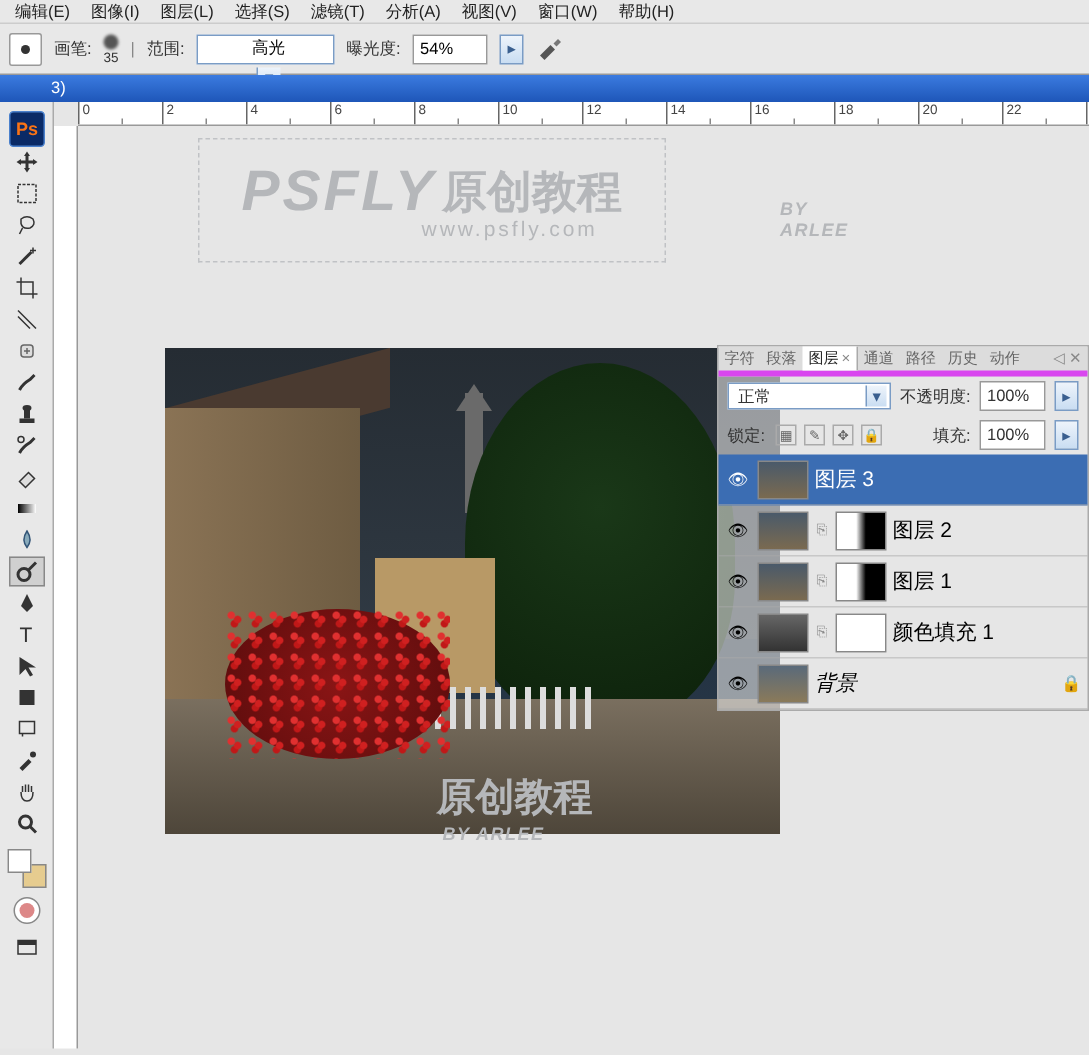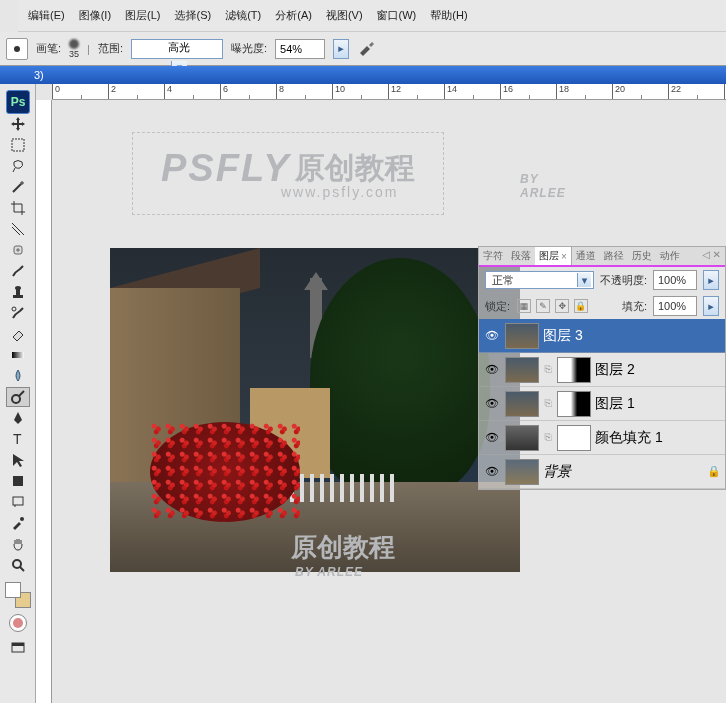--- a/index.html
+++ b/index.html
@@ -1,55 +1,55 @@
 <!DOCTYPE html>
 <html><head>
 <meta charset="utf-8">
 <style>
 * { margin: 0; padding: 0; box-sizing: border-box; font-family: "Microsoft YaHei", Arial, sans-serif; }
 body { background: #e6e6e6; width: 726px; height: 703px; overflow: hidden; font-size: 11px; }
 
-.menubar { background: #e8e8e8; height: 32px; display: flex; align-items: center; padding: 0 4px; border-bottom: 1px solid #ccc; gap: 2px; margin-left: 18px; }
+.menubar { background: #e8e8e8; height: 16px; display: flex; align-items: center; padding: 0 4px; border-bottom: 1px solid #ccc; gap: 2px; }
 .menu-item { padding: 2px 6px; color: #222; cursor: default; }
 
 .option-bar { background: #e8e8e8; height: 34px; display: flex; align-items: center; padding: 0 6px; border-bottom: 1px solid #999; gap: 8px; }
 .tool-preview { width: 22px; height: 22px; border: 1px solid #999; background: #fff; border-radius: 2px; display:flex; align-items:center; justify-content:center;}
 .tool-preview:after{content:"";width:6px;height:6px;background:#333;border-radius:50%;}
 .brush-preview { display: flex; flex-direction: column; align-items: center; font-size: 9px; color:#333;}
 .brush-preview .dot { width: 10px; height: 10px; background: #555; border-radius: 50%; filter: blur(1px); }
 .opt-label { color:#333; }
 .select-box { border: 1px solid #7a9cc5; background: #fff; height: 20px; display: flex; align-items: center; padding: 0 2px 0 6px; gap: 6px; }
 .select-box .arrow { width: 16px; height: 16px; background: linear-gradient(#eef4fb,#c9ddf2); border-left: 1px solid #7a9cc5; display:flex;align-items:center;justify-content:center; color:#3a5f8f;}
 .num-box { border: 1px solid #999; background: #fff; height: 20px; padding: 0 4px; display:flex; align-items:center; width: 50px; }
 .spin { width: 16px; height: 20px; background: linear-gradient(#eef4fb,#c9ddf2); border: 1px solid #7a9cc5; display:flex;align-items:center;justify-content:center;color:#3a5f8f;}
 .airbrush-icon { width:20px;height:20px;display:flex;align-items:center;justify-content:center; color:#444; position:relative;}
 
 .titlebar { background: linear-gradient(#3b7be0, #1e56b8); height: 18px; color: #fff; padding: 0 6px; display: flex; align-items: center; font-size: 11px; position: relative; }
-.ps-icon { width: 24px; height: 24px; background: #0a2a66; border: 1px solid #4a80cc; color: #86efac; font-weight: bold; font-size: 12px; display: flex; align-items: center; justify-content: center; position: absolute; left: 6px; top: 6px; border-radius: 3px; z-index:3;}
+.ps-icon { width: 24px; height: 24px; background: #0a2a66; border: 1px solid #4a80cc; color: #f97316; font-weight: bold; font-size: 12px; display: flex; align-items: center; justify-content: center; position: absolute; left: 6px; top: 6px; border-radius: 3px; z-index:3;}
 
 .workspace { display: flex; height: 631px; position: relative; }
 .toolbox { width: 36px; background: #e8e8e8; border-right: 1px solid #aaa; padding-top: 30px; display:flex; flex-direction:column; align-items:center; position:relative;}
 .tool { width: 24px; height: 20px; margin: 0 0 1px 0; display: flex; align-items: center; justify-content: center; color: #333; position:relative;}
 .tool.sel { background: #d0d0d0; border: 1px solid #888; }
 .tool svg { width: 16px; height: 16px; }
 .color-swatch { margin-top: 6px; position:relative; width:26px; height:26px;}
 .swatch-fg { position:absolute; width:16px;height:16px;background:#fff;border:1px solid #888;top:0;left:0;}
 .swatch-bg { position:absolute; width:16px;height:16px;background:#e6cc8f;border:1px solid #888;bottom:0;right:0;}
 .qmask { width:18px;height:18px;margin-top:6px;background:#fff;border:1px solid #888;border-radius:50%;position:relative;}
 .qmask:after{content:"";position:absolute;inset:3px;border-radius:50%;background:#d88;}
 
 .canvas-area { flex: 1; position: relative; background: #e6e6e6; }
 .ruler-h { position: absolute; top: 0; left: 16px; right: 0; height: 16px; background: #fff; border-bottom: 1px solid #999; display:flex; overflow:hidden;}
 .ruler-v { position: absolute; top: 16px; left: 0; bottom: 0; width: 16px; background: #fff; border-right: 1px solid #999;}
 .ruler-h .tick { flex:0 0 56px; height:100%; border-left:1px solid #666; font-size:9px; color:#444; padding-left:2px; position:relative;}
 .ruler-h .tick:before{content:"";position:absolute;bottom:0;left:50%;width:1px;height:4px;background:#888;}
 
 .doc-region { position: absolute; top: 16px; left: 16px; right: 0; bottom: 0; }
 .watermark { position:absolute; color:#b5b7ba; }
-.watermark.top { top: 32px; left: 80px; }
+.watermark.top { top: 8px; left: 80px; }
 .watermark.bottom { top: 430px; left: 235px; }
 .wm-psfly { font-size:38px; font-weight:bold; font-style:italic; letter-spacing:2px; display:inline-block; vertical-align:middle;}
 .wm-cj { font-size:30px; font-weight:bold; display:inline-block; vertical-align:middle; margin-left:4px;}
 .wm-url { font-size:14px; letter-spacing:2px; display:block; margin-top:-6px; margin-left:120px;}
 .wm-by { font-size:12px; font-weight:bold; font-style:italic; letter-spacing:1px; display:inline-block; margin-left:8px;}
 .wm-box { border:1px dashed #c0c2c5; padding:14px 28px; }
 
 .photo { position:absolute; top:148px; left:58px; width:410px; height:324px; background:linear-gradient(#1a2838,#2a3a4a); overflow:hidden;}
 .sky { position:absolute; top:0;left:0;right:0;height:60%; background:linear-gradient(#252c33,#303a44);}
 .tree { position:absolute; right:30px; top:10px; width:180px; height:240px; background:radial-gradient(circle at 50% 40%,#1a3818,#0c200a); border-radius:50% 50% 40% 40%;}
@@ -57,21 +57,21 @@
 .house-roof { position:absolute; left:0; top:20px; width:150px; height:40px; background:#4a3a30; transform:skewY(-15deg);}
 .church { position:absolute; left:200px; top:30px; width:12px; height:80px; background:#6a6a6a;}
 .church:before{content:"";position:absolute;top:-18px;left:-6px;border:12px solid transparent;border-bottom:18px solid #6a6a6a;}
 .road { position:absolute; bottom:0;left:0;right:0;height:90px;background:linear-gradient(#7a6f5f,#4e463a);}
 .bush { position:absolute; bottom:50px; left:40px; width:150px; height:100px; background:radial-gradient(circle,#8a1515,#5a0c0c); border-radius:50%;}
 .bush:after{content:"";position:absolute;inset:0;background:radial-gradient(circle at 30% 30%,#e03030 2px,transparent 3px),radial-gradient(circle at 60% 50%,#d02020 2px,transparent 3px),radial-gradient(circle at 45% 70%,#c01818 2px,transparent 3px);background-size:14px 14px;}
 .mid-house { position:absolute; left:140px; top:140px; width:80px; height:90px; background:#b89966;}
 .fence {position:absolute;bottom:70px;left:170px;width:120px;height:28px;background:repeating-linear-gradient(90deg,#ddd 0 4px,transparent 4px 10px);}
 
 .panels { position:absolute; top:146px; right:0; width:248px; background:rgba(230,230,230,0.6); border:1px solid #aaa;}
-.panel-tabs { height:20px; background:#dcdcdc; display:flex; font-size:10px; color:#666; align-items:center; border-bottom:2px solid #d946ef;}
+.panel-tabs { height:20px; background:#dcdcdc; display:flex; font-size:10px; color:#666; align-items:center; border-bottom:4px solid #d946ef;}
 .panel-tab { padding:0 4px; height:100%; display:flex; align-items:center;}
 .panel-tab.active { background:#ffffff; color:#222; border-right:1px solid #aaa;}
 .panel-tab .close{margin-left:2px;color:#888;}
 .panel-row { display:flex; align-items:center; height:26px; padding:0 6px; gap:6px; font-size:11px; color:#333;}
 .mini-select { border:1px solid #7a9cc5; background:#fff; height:18px; display:flex; align-items:center; padding:0 2px 0 6px; flex:1;}
 .mini-select .arrow{width:14px;height:14px;background:linear-gradient(#eef4fb,#c9ddf2);border-left:1px solid #7a9cc5;margin-left:auto;display:flex;align-items:center;justify-content:center;color:#3a5f8f;}
 .lock-icons span{width:14px;height:14px;border:1px solid #aaa;display:inline-flex;align-items:center;justify-content:center;margin:0 1px;font-size:9px;color:#666;}
 .layer-list { }
 .layer-row { display:flex; align-items:center; height:34px; padding:0 4px; gap:4px; border-bottom:1px solid rgba(170,170,170,0.5);}
 .layer-row.selected { background:#3b6db3; color:#fff;}

